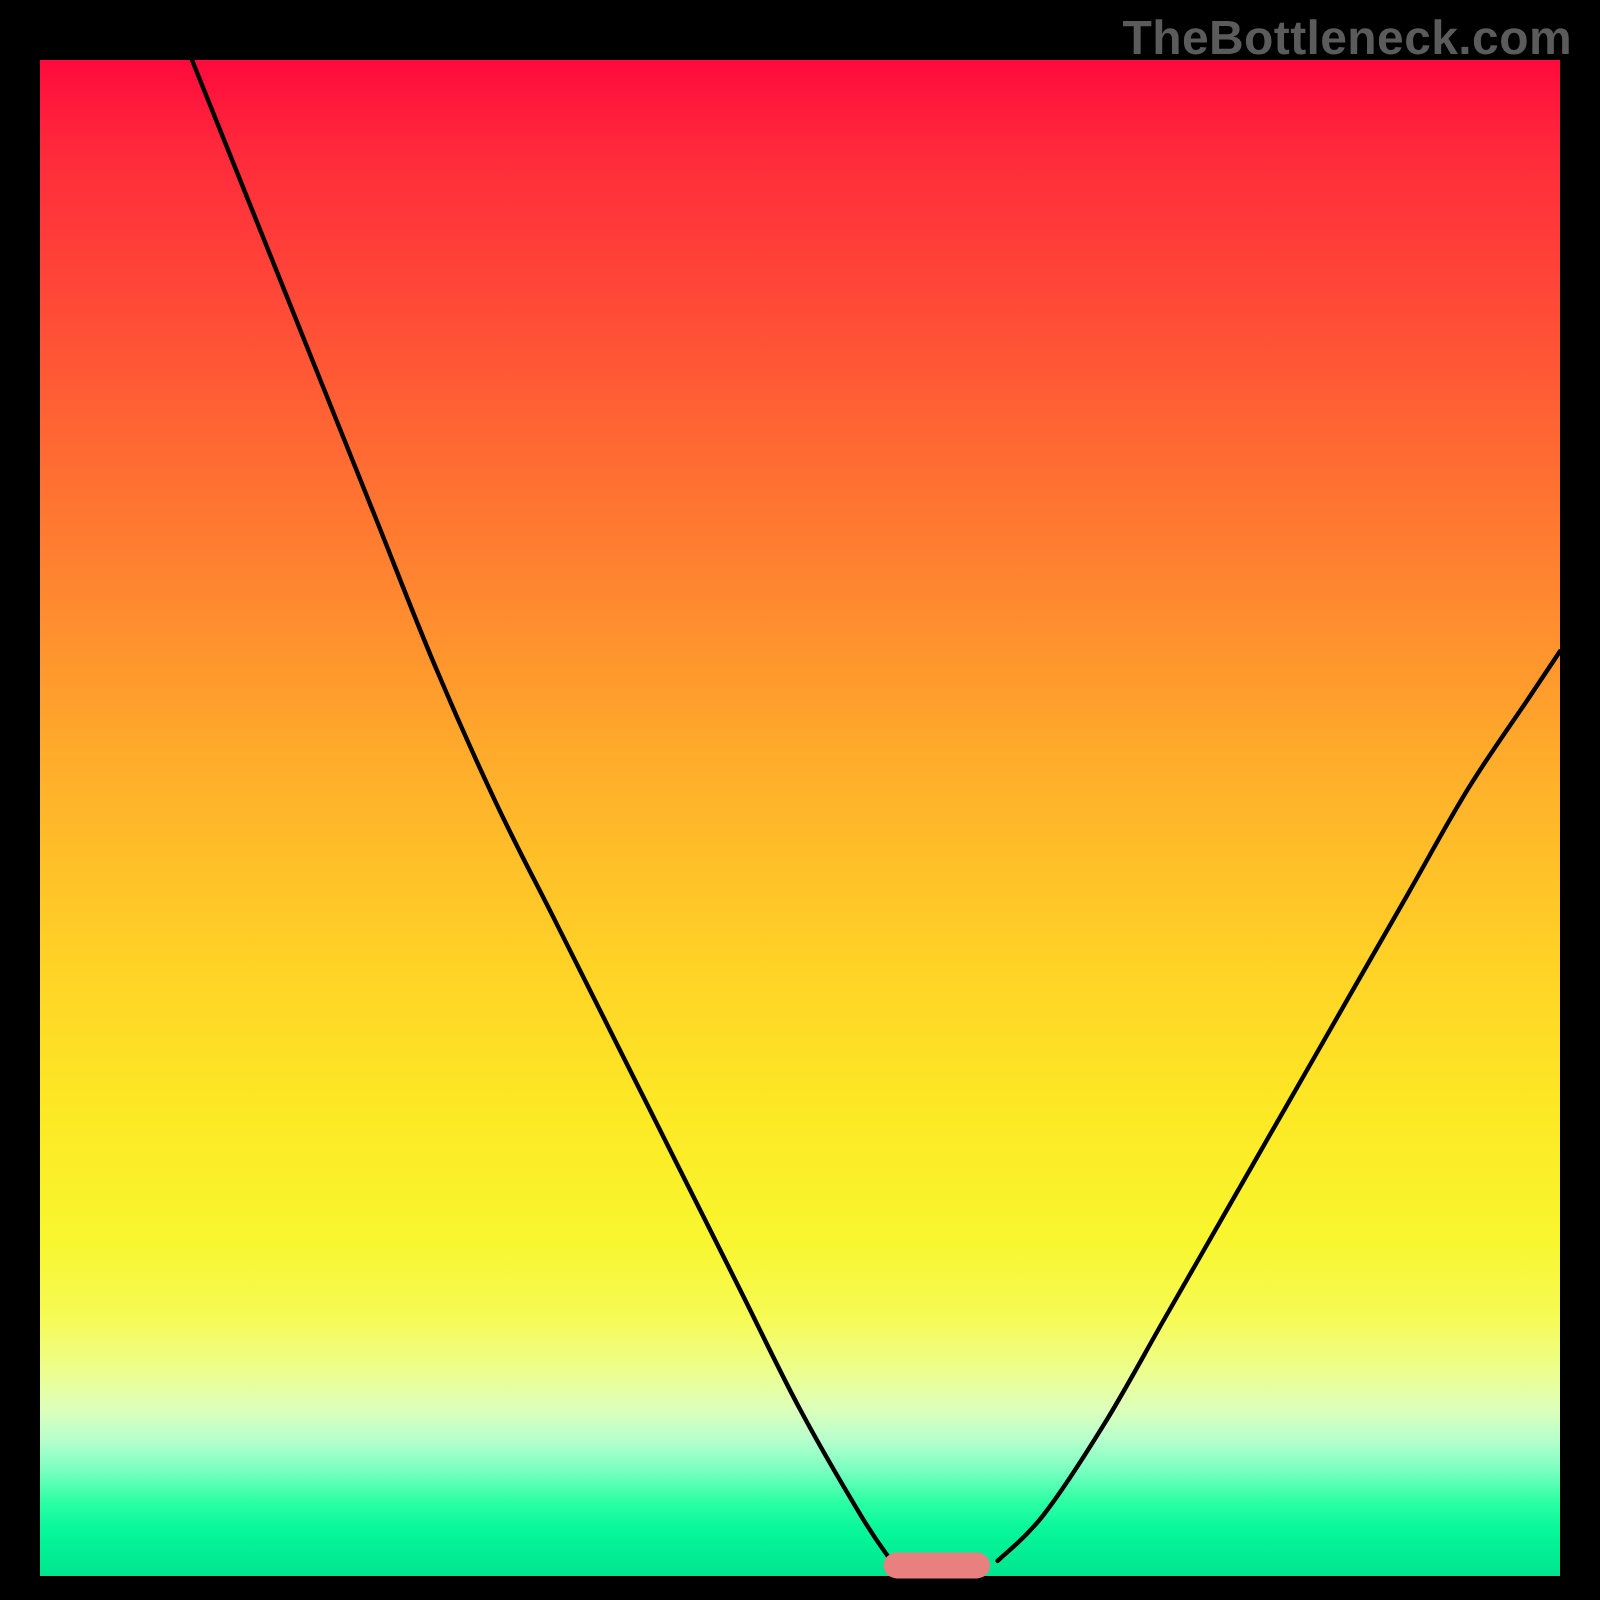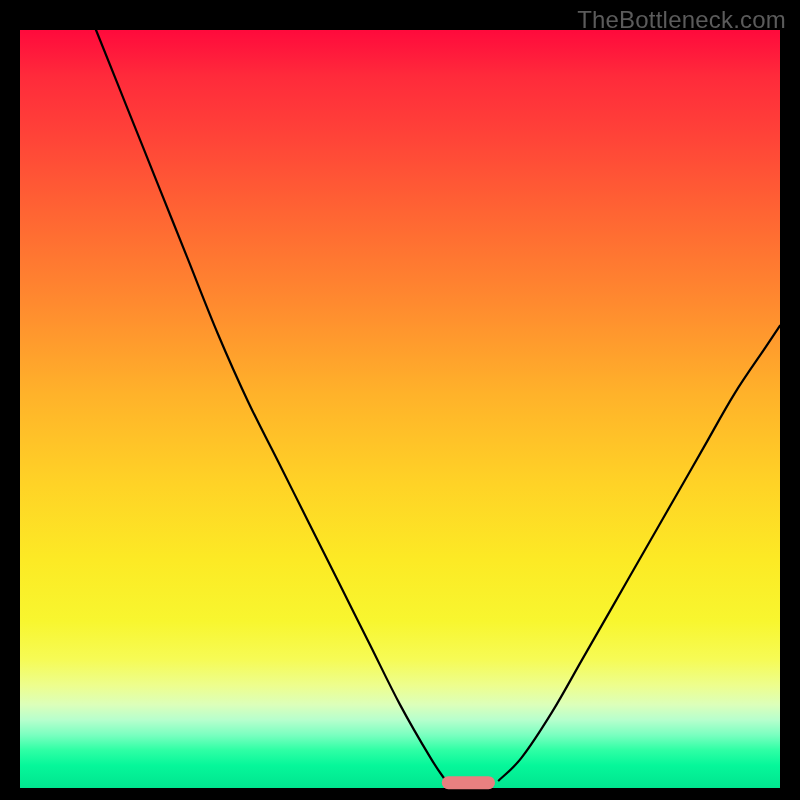--- a/index.html
+++ b/index.html
@@ -16,21 +16,21 @@
     width: 800px;
     height: 800px;
     background: #000;
   }
   .watermark {
     position: absolute;
     top: 6px;
     right: 14px;
     color: #5b5b5b;
     font-size: 24px;
-    font-weight: 400;
+    font-weight: 700;
     letter-spacing: 0.2px;
     user-select: none;
   }
   .plot {
     position: absolute;
     left: 20px;
     top: 30px;
     width: 760px;
     height: 758px;
     

